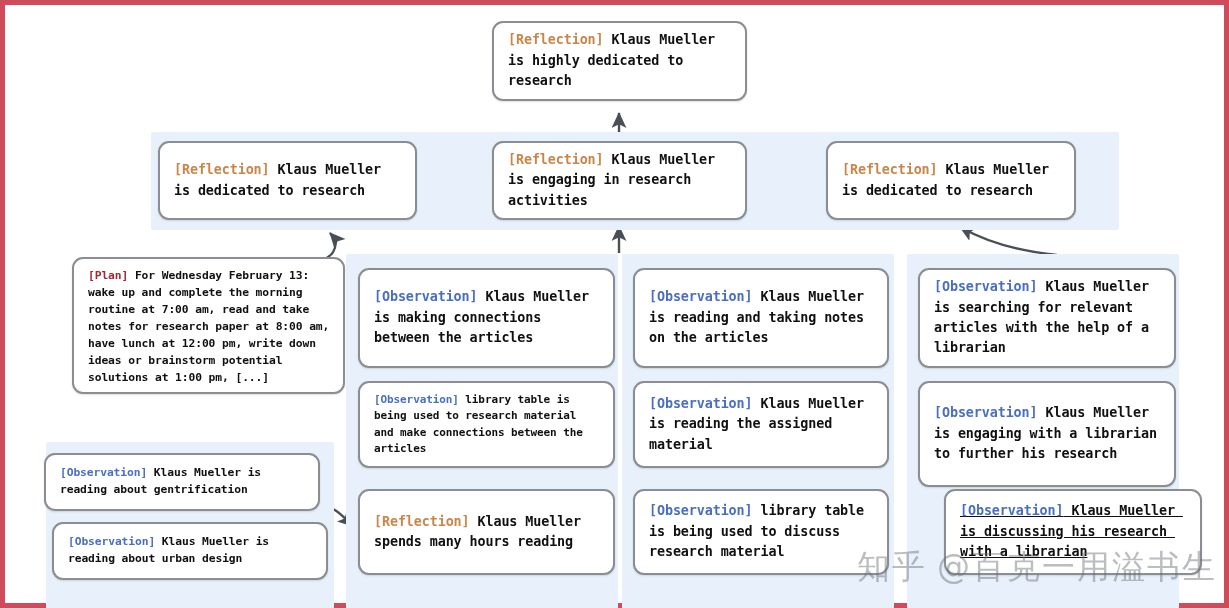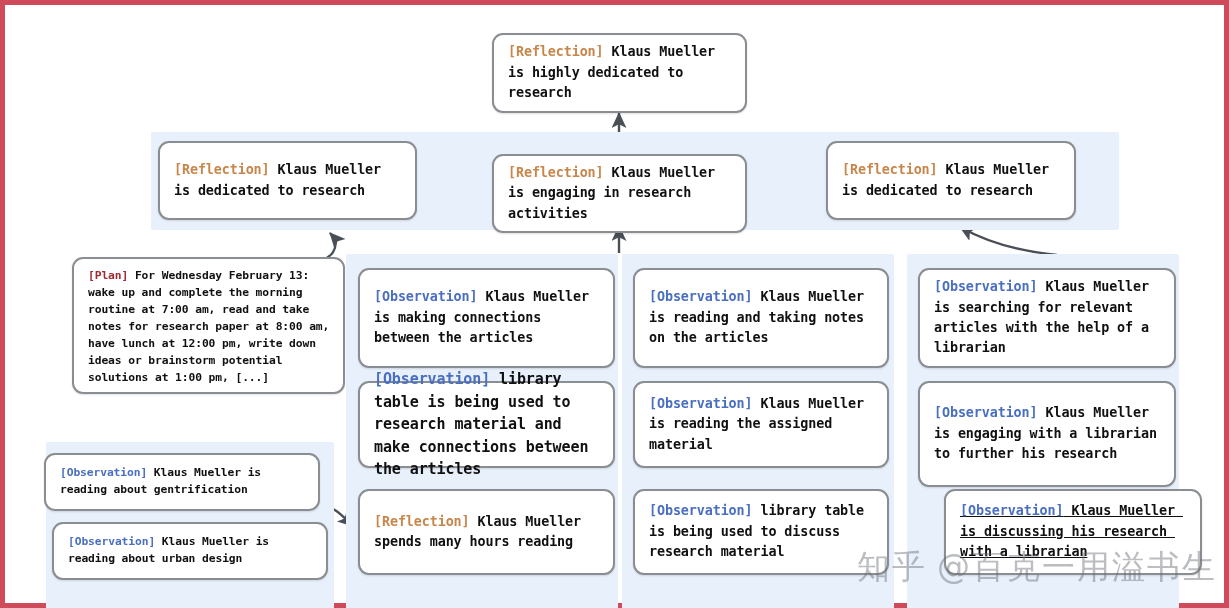--- a/index.html
+++ b/index.html
@@ -41,36 +41,36 @@
     display:flex;
     align-items:center;
   }
   .node .inner{width:100%;}
   .tag{font-weight:bold;}
   .tag.reflection{color:#c8864a;}
   .tag.observation{color:#4a6fc0;}
   .tag.plan{color:#a02a32;}
 
   
-  #node-top{left:487px;top:28px;width:255px;height:80px;}
+  #node-top{left:487px;top:16px;width:255px;height:80px;}
 
   #node-ref-left{left:153px;top:136px;width:259px;height:79px;}
-  #node-ref-mid{left:487px;top:136px;width:255px;height:79px;margin-top:13px;}
+  #node-ref-mid{left:487px;top:136px;width:255px;height:79px;}
   #node-ref-right{left:821px;top:136px;width:250px;height:79px;}
 
   #node-plan{left:67px;top:252px;width:273px;height:137px;align-items:flex-start;}
   #node-plan .inner{font-size:11.3px;line-height:1.5;}
 
   #node-obs-l1{left:39px;top:448px;width:276px;height:58px;}
   #node-obs-l2{left:47px;top:517px;width:276px;height:58px;}
   #node-obs-l1 .inner,#node-obs-l2 .inner{font-size:11.3px;line-height:1.5;}
 
   #node-obs-m1{left:353px;top:263px;width:257px;height:100px;}
   #node-obs-m2{left:353px;top:376px;width:257px;height:87px;}
-  #node-obs-m2 .inner{font-size:15px;line-height:1.5;}
+  #node-obs-m2 .inner{font-size:11px;line-height:1.5;}
   #node-ref-m3{left:353px;top:484px;width:257px;height:86px;}
 
   #node-obs-n1{left:628px;top:263px;width:256px;height:100px;}
   #node-obs-n2{left:628px;top:376px;width:256px;height:87px;}
   #node-obs-n3{left:628px;top:484px;width:256px;height:86px;}
 
   #node-obs-r1{left:913px;top:263px;width:258px;height:100px;justify-content:center;}
   #node-obs-r2{left:913px;top:376px;width:258px;height:106px;}
   #node-obs-r3{left:939px;top:484px;width:258px;height:86px;text-decoration:underline;}
 

